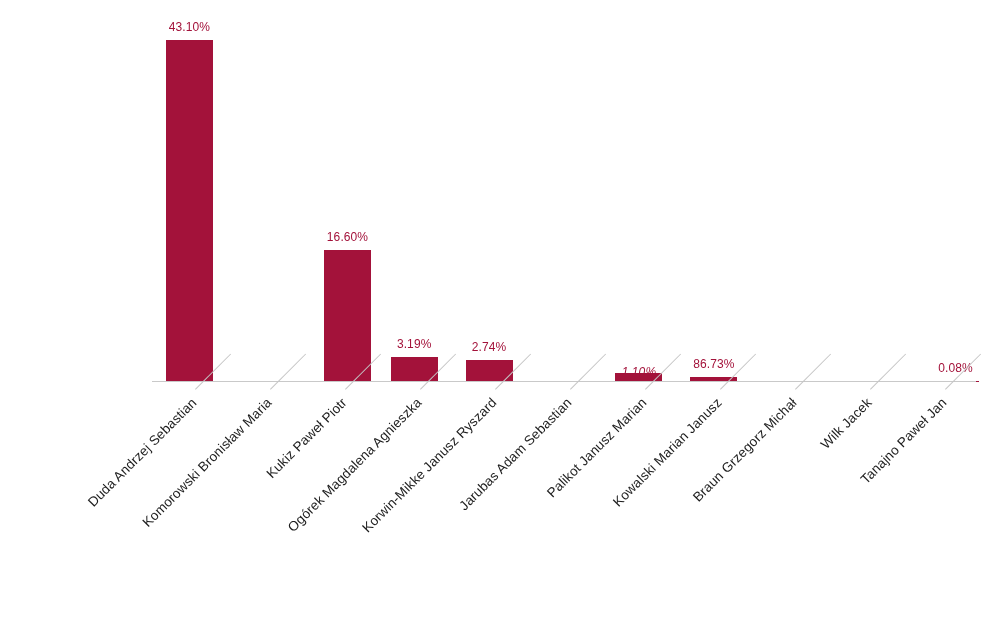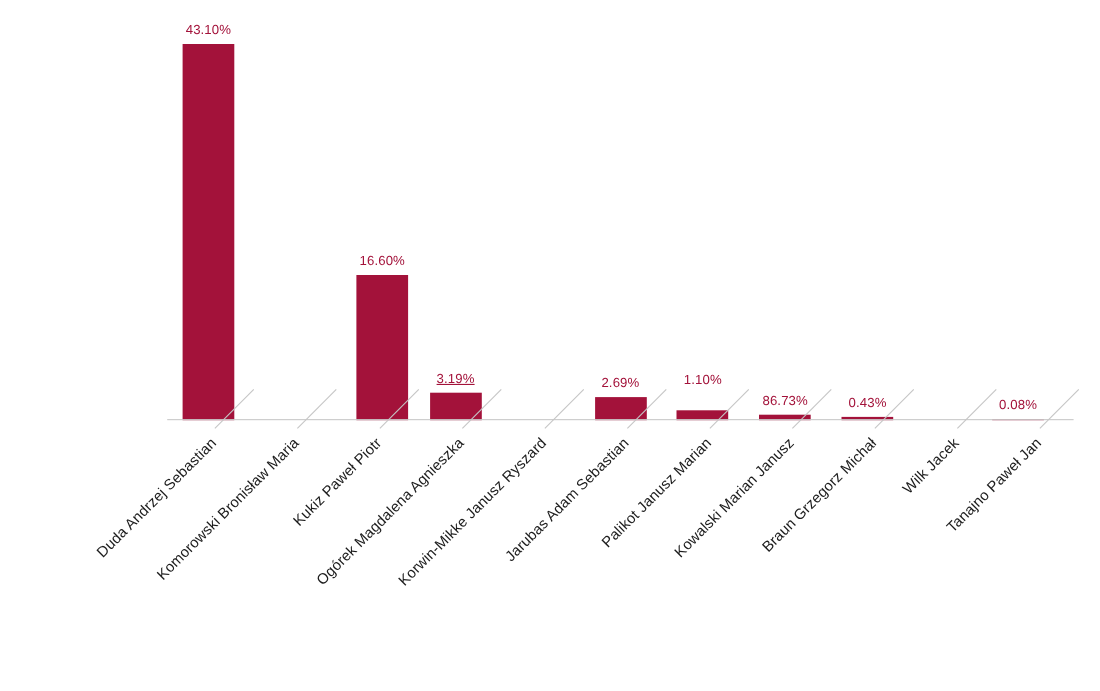--- a/index.html
+++ b/index.html
@@ -104,40 +104,36 @@
   <div class="plot-area">
     <div class="bar-col" style="left: 13.9545px; width: 47px;">
       <div class="bar-value" style="bottom: 348px;">43.10%</div>
       <div class="bar" style="height: 342px;"></div>
     </div>
     <div class="bar-col" style="left: 172px; width: 47px;">
       <div class="bar-value" style="bottom: 137.722px;">16.60%</div>
       <div class="bar" style="height: 131.722px;"></div>
     </div>
     <div class="bar-col" style="left: 238.682px; width: 47px;">
-      <div class="bar-value" style="bottom: 31.3128px; text-decoration: underline;">3.19%</div>
+      <div class="bar-value" style="bottom: 31.3128px;">3.19%</div>
       <div class="bar" style="height: 25.3128px;"></div>
     </div>
-    <div class="bar-col" style="left: 388.5px; width: 47px;">
-      <div class="bar-value" style="bottom: 27.3452px;">2.69%</div>
-      <div class="bar" style="height: 21.3452px;"></div>
+    <div class="bar-col" style="left: 313.591px; width: 47px;">
+      <div class="bar-value" style="bottom: 27.742px;">2.74%</div>
+      <div class="bar" style="height: 21.742px;"></div>
     </div>
     <div class="bar-col" style="left: 463.409px; width: 47px;">
-      <div class="bar-value" style="bottom: 30px;">1.10%</div>
+      <div class="bar-value" style="bottom: 3px; font-style: italic;">1.10%</div>
       <div class="bar" style="height: 8.72854px;"></div>
     </div>
     <div class="bar-col" style="left: 538.318px; width: 47px;">
       <div class="bar-value" style="bottom: 10.9197px;">86.73%</div>
       <div class="bar" style="height: 4.91972px;"></div>
     </div>
-    <div class="bar-col" style="left: 613.227px; width: 47px;">
-      <div class="bar-value" style="bottom: 9.41206px;">0.43%</div>
-      <div class="bar" style="height: 3.41206px;"></div>
-    </div>
-    <div class="bar-col" style="left: 750px; width: 47px;">
+    <div class="bar-col" style="left: 780px; width: 47px;">
       <div class="bar-value" style="bottom: 6.6348px;">0.08%</div>
       <div class="bar" style="height: 0.634803px;"></div>
     </div>
   </div>
 
   <div class="axis-line"></div>
 
   <div class="cat-labels">
     <div class="cat-label" style="left: -210.545px; width: 400px; top: 395px;">Duda Andrzej Sebastian</div>
     <div class="cat-label" style="left: -135.636px; width: 400px; top: 395px;">Komorowski Bronisław Maria</div>

